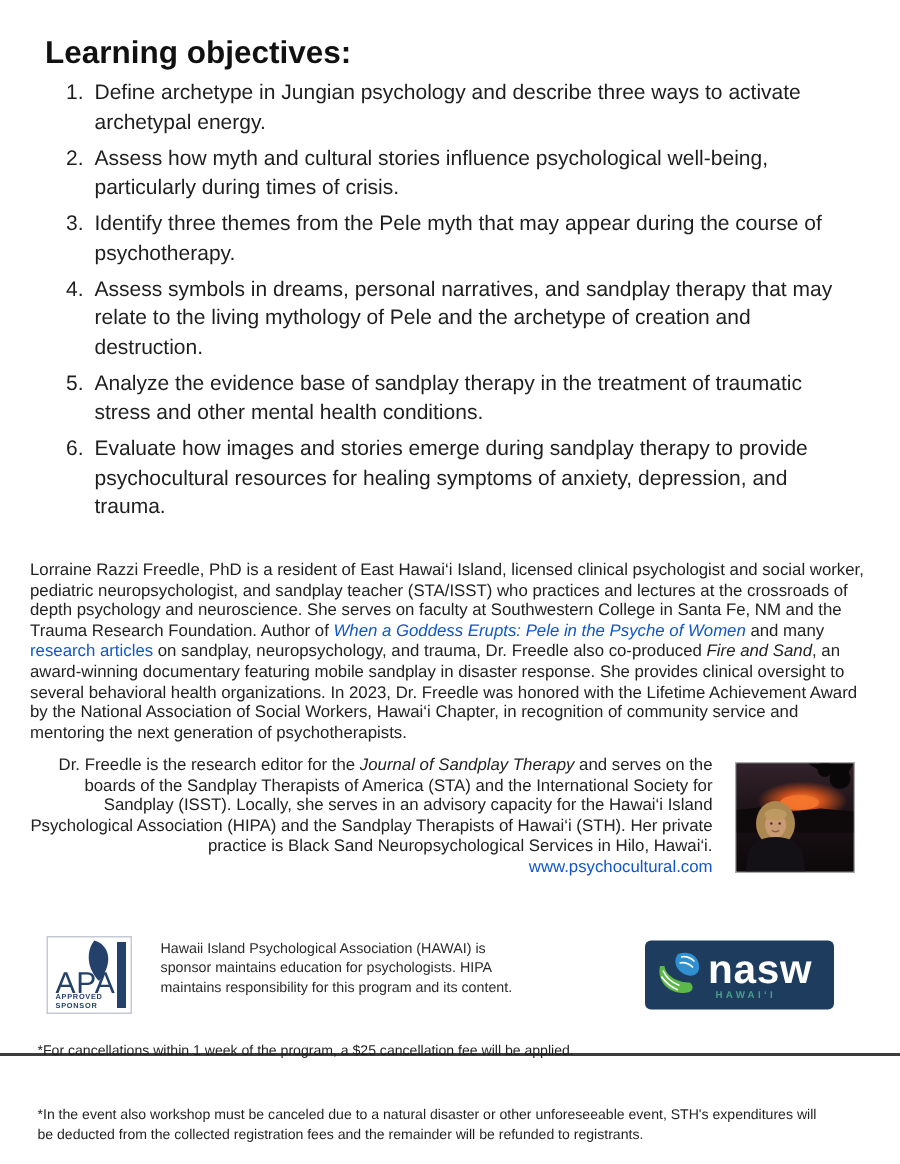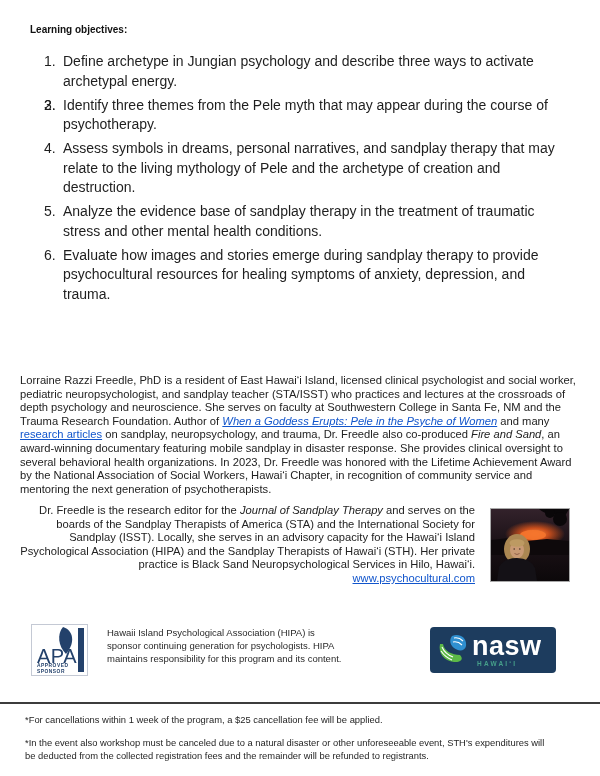--- a/index.html
+++ b/index.html
@@ -11,32 +11,32 @@
   }
   *{box-sizing:border-box;}
   html,body{margin:0;padding:0;}
   body{
     width:600px;height:776px;position:relative;background:#ffffff;
     font-family:"Liberation Sans",sans-serif;color:var(--text);
     overflow:hidden;
   }
   .abs{position:absolute;}
 
-  .page-title{left:30px;top:24px;font-size:10px;font-weight:bold;color:#111;}
+  .page-title{left:30px;top:24px;font-size:21px;font-weight:bold;color:#111;}
 
   .objectives{left:44px;top:52px;width:516px;}
   .obj-item{position:relative;padding-left:19px;font-size:14px;line-height:19.5px;margin-bottom:4.5px;}
   .obj-num{position:absolute;left:0;top:0;}
 
   .bio{font-size:11.2px;line-height:13.6px;color:#222;}
   .bio-p1{left:20px;top:374px;width:556px;}
   .bio-p2{left:20px;top:504px;width:455px;text-align:right;}
   .bold{font-weight:normal;}
   .ital{font-style:italic;}
-  a.doclink{color:var(--link);text-decoration:underline;cursor:pointer;}
+  a.doclink{color:var(--link);cursor:pointer;}
   a.doclink.ital{font-style:italic;}
   .www-line{display:inline-block;margin-top:0;}
 
   .photo-frame{left:490px;top:508px;width:80px;height:74px;border:1px solid #a9a9a9;background:#0e0a0c;}
   .photo-frame svg{display:block;}
 
   
   .apa-logo{left:31px;top:624px;width:57px;height:52px;border:1.5px solid #c4c9d4;background:#fff;}
   .apa-bar{position:absolute;right:3px;top:3px;bottom:3px;width:6px;background:var(--apa_navy);}
   .apa-acronym{position:absolute;left:5px;top:20px;font-size:20px;letter-spacing:0.5px;color:var(--apa_navy);}
@@ -49,35 +49,36 @@
 
   
   .nasw-logo{left:430px;top:627px;width:126px;height:46px;background:var(--nasw_navy);border-radius:4px;text-decoration:underline;}
   .nasw-hands{position:absolute;left:7px;top:7px;}
   .nasw-word{position:absolute;left:42px;top:4px;font-size:27px;font-weight:bold;color:#ffffff;letter-spacing:0.5px;}
   .nasw-region{position:absolute;left:47px;top:33px;font-size:6.5px;font-weight:bold;letter-spacing:2.2px;color:var(--nasw_teal);}
 
   .divider{left:0;top:702px;width:600px;height:1.5px;background:#3c3c3c;}
 
   .footnote{font-size:9.4px;line-height:12.6px;color:#1f1f1f;}
-  .footnote-1{left:25px;top:714px;width:560px;}
+  .footnote-1{left:25px;top:694px;width:560px;}
   .footnote-2{left:25px;top:737px;width:560px;}
 </style>
 </head>
 <body>
 
 <div class="abs page-title">Learning objectives:</div>
 
 <div class="abs objectives">
   <div class="obj-item">
     <span class="obj-num">1.</span>
     <span>Define archetype in Jungian psychology and describe three ways to activate archetypal energy.</span>
   </div>
   <div class="obj-item">
     <span class="obj-num">2.</span>
+    <span>Assess how myth and cultural stories influence psychological well-being, particularly during times of crisis.</span>
   </div>
   <div class="obj-item">
     <span class="obj-num">3.</span>
     <span>Identify three themes from the Pele myth that may appear during the course of psychotherapy.</span>
   </div>
   <div class="obj-item">
     <span class="obj-num">4.</span>
     <span>Assess symbols in dreams, personal narratives, and sandplay therapy that may relate to the living mythology of Pele and the archetype of creation and destruction.</span>
   </div>
   <div class="obj-item">
@@ -135,22 +136,22 @@
   <svg class="apa-leaf" width="24" height="30" viewBox="0 0 24 30">
     <path d="M10,1 C20,4 23,16 13,28 C5,20 4,8 10,1 Z" fill="#23416b"></path>
   </svg>
   <div class="apa-acronym">APA</div>
   <div class="apa-small apa-approved">APPROVED</div>
   <div class="apa-small apa-sponsor">SPONSOR</div>
   <div class="apa-bar"></div>
 </div>
 
 <div class="abs hipa-text">
-  <div>Hawaii Island Psychological Association (HIPA) is</div>
-  <div>sponsor continuing generation for psychologists. HIPA</div>
+  <div>Hawaii Island Psychological Association (HAWAI) is</div>
+  <div>sponsor maintains education for psychologists. HIPA</div>
   <div>maintains responsibility for this program and its content.</div>
 </div>
 
 <div class="abs nasw-logo">
   <svg class="nasw-hands" width="34" height="32" viewBox="0 0 34 32">
     <path d="M15,2 C23,-1 30,4 29,12 C28,17 22,18 17,14 C13,11 12,6 15,2 Z" fill="#2f8fd0"></path>
     <path d="M17,4 Q22,3 26,7 M16,8 Q21,7 25,11" stroke="#ffffff" stroke-width="1.1" fill="none"></path>
     <path d="M3,10 C1,19 7,27 17,28 C24,28.5 27,25 23,21 C15,21 7,17 6,10 Z" fill="#5cb947"></path>
     <path d="M5,13 Q8,20 16,23 M4,17 Q8,23 15,26" stroke="#ffffff" stroke-width="1.1" fill="none"></path>
   </svg>

